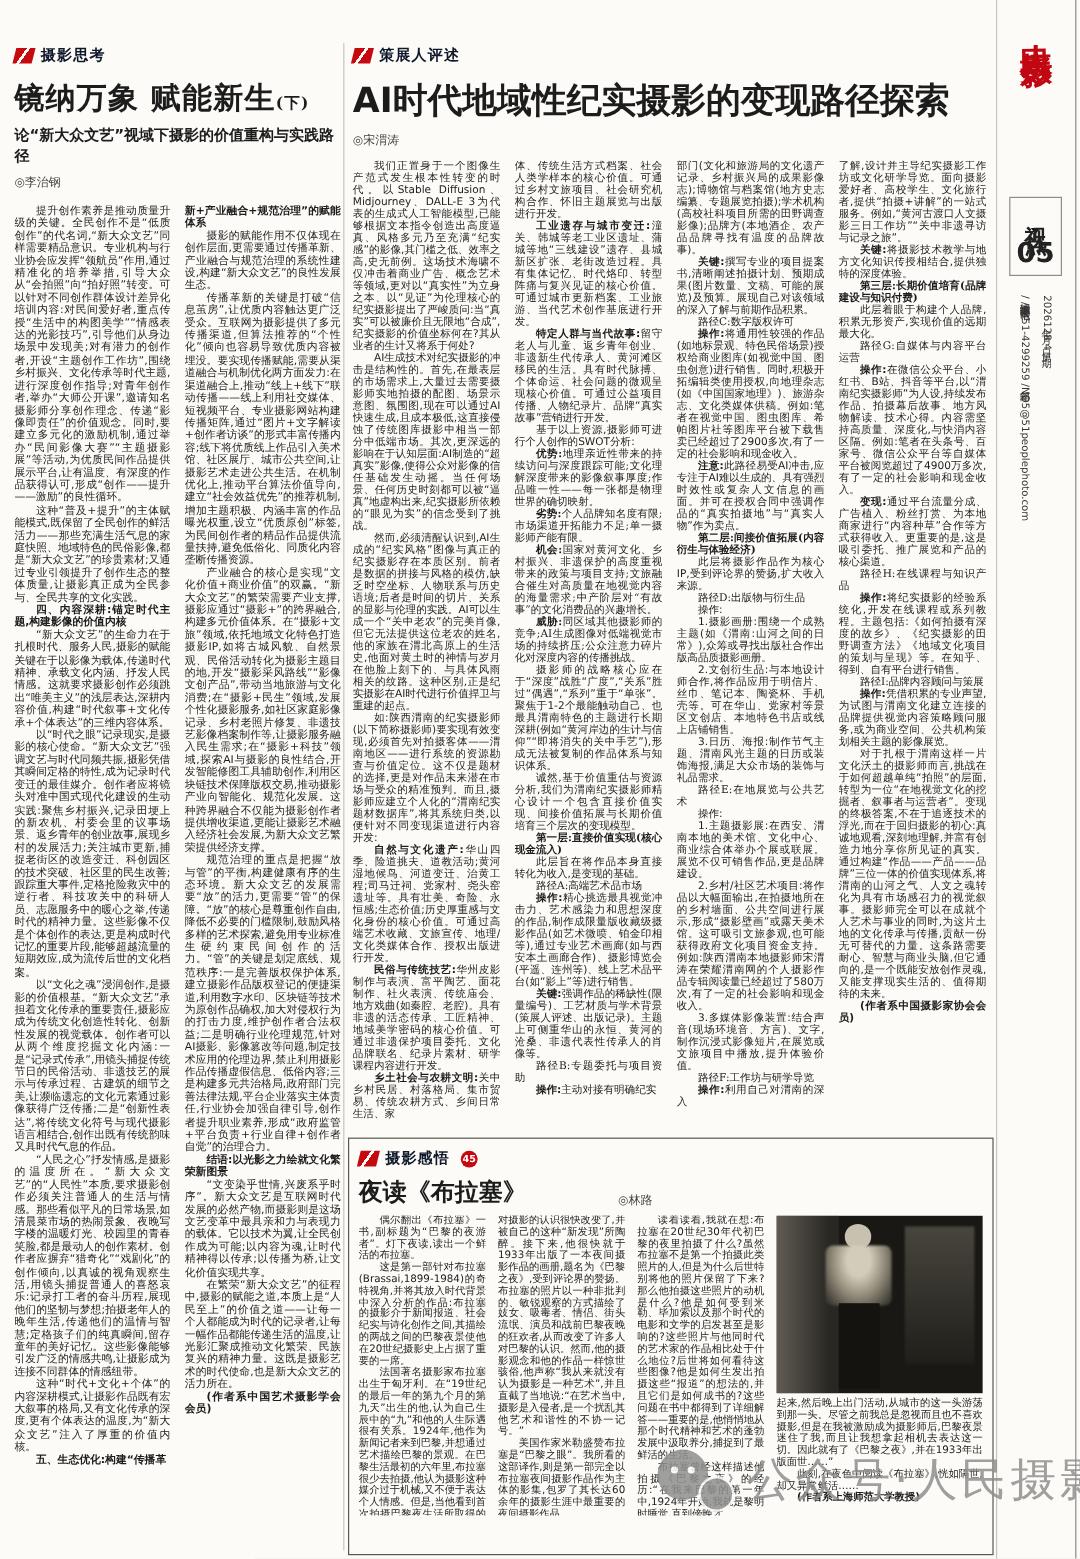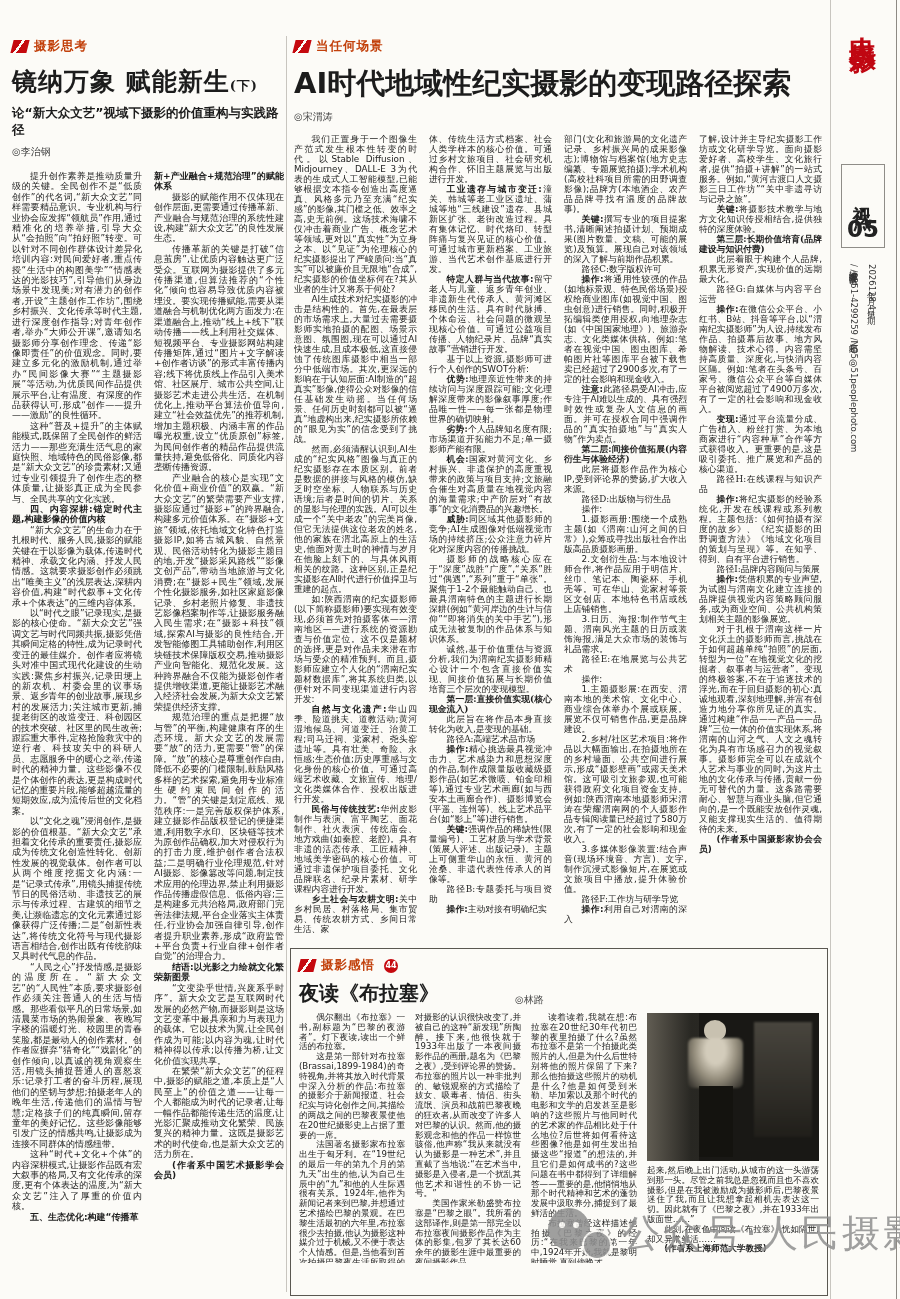--- a/index.html
+++ b/index.html
@@ -2,21 +2,21 @@
 <html><head>
 <meta charset="utf-8">
 <style>
   html,body{margin:0;padding:0;background:#e9e7e2;}
   #page{position:relative;width:900px;height:1299px;background:#fcfbf7;margin:0 auto;
         font-family:"DejaVu Sans",sans-serif;color:#1c1c1c;overflow:hidden;}
   .vline{position:absolute;width:1px;background:#c8c5bf;}
   
   .kicker{display:flex;align-items:center;gap:6px;}
   .slash-icon{width:16px;height:13px;background:linear-gradient(115deg,#c5090f 40%,#fcfbf7 40% 53%,#c5090f 53%);transform:skewX(-14deg);}
-  .kicker-label{font-size:12.5px;font-weight:700;color:#c2410c;letter-spacing:1px;text-align:right;}
+  .kicker-label{font-size:12.5px;font-weight:700;color:#0f172a;letter-spacing:1px;text-align:right;}
   .badge{display:inline-block;width:14px;height:14px;border-radius:50%;background:#c5090f;color:#fff;
          font-size:8px;line-height:14px;text-align:center;font-weight:700;margin-left:3px;}
   
   .h-serif{font-family:"DejaVu Serif",serif;}
   .author{font-size:10px;color:#444;}
   .cols{display:flex;}
   .col{overflow:hidden;text-align:justify;}
   .para{margin:0;text-indent:2em;}
   .subhead{font-weight:700;}
   .noindent{text-indent:0;}
@@ -48,21 +48,21 @@
   .photo{position:relative;width:172px;height:148px;background:#191815;overflow:hidden;margin-bottom:5px;}
   .photo .curtain{position:absolute;left:0;top:0;width:30%;height:100%;background:linear-gradient(90deg,#6e695e,#2b2a25 85%);opacity:.85;}
   .photo .head{position:absolute;left:33%;top:5%;width:13%;height:14%;border-radius:50%;background:#c8c1b0;filter:blur(.5px);}
   .photo .torso{position:absolute;left:24%;top:17%;width:32%;height:34%;border-radius:6px;background:radial-gradient(ellipse at 50% 25%,#d3ccbb 0 25%,#948d7c 55%,#403d36 90%);filter:blur(1px);}
   .photo .legs{position:absolute;left:30%;top:49%;width:20%;height:48%;background:#14130f;}
   .photo .gear{position:absolute;right:4%;top:6%;width:34%;height:78%;background:linear-gradient(180deg,#59554c,#23211c);opacity:.75;filter:blur(1px);}
   
   #sidebar{position:absolute;left:834px;top:16px;width:60px;}
   .logo{writing-mode:vertical-rl;font-family:"DejaVu Serif",serif;font-weight:900;font-size:27px;
         color:#c00712;line-height:1;letter-spacing:3px;margin-left:16px;height:132px;transform:rotate(-1deg);}
-  .section-box{margin:16px 0 0 7px;width:42px;border:1px solid #8f8d88;text-align:center;padding:25px 0 5px;background:#fcfbf7;}
+  .section-box{margin:16px 0 0 7px;width:42px;border:1px solid #8f8d88;text-align:center;padding:7px 0 5px;background:#fcfbf7;}
   .section-label{writing-mode:vertical-rl;font-size:19px;font-weight:700;letter-spacing:5px;margin:0 auto;color:#222;}
   .arrow-down{width:0;height:0;border-left:4px solid transparent;border-right:4px solid transparent;border-top:5px solid #111;margin:8px auto 3px;}
   .pageno{font-size:23px;font-weight:700;color:#222;}
   .pubinfo{writing-mode:vertical-rl;height:330px;margin:16px 0 0 10px;font-size:8.5px;color:#333;line-height:2.1;}
   .pubinfo p{margin:0;}
   
   #watermark{position:absolute;left:548px;top:1206px;display:flex;align-items:center;gap:8px;opacity:.85;z-index:9;}
   .wm-bubbles{position:relative;width:66px;height:54px;}
   .bubble-big{position:absolute;left:0;top:2px;width:42px;height:42px;border-radius:50%;background:#8f8f8f;}
   .bubble-big::after{content:"";position:absolute;left:11px;top:14px;width:6px;height:6px;border-radius:50%;
@@ -109,21 +109,21 @@
           <p class="para">“文变染乎世情,兴废系乎时序”。新大众文艺是互联网时代发展的必然产物,而摄影则是这场文艺变革中最具亲和力与表现力的载体。它以技术为翼,让全民创作成为可能;以内容为魂,让时代精神得以传承;以传播为桥,让文化价值实现共享。</p>
           <p class="para">在繁荣“新大众文艺”的征程中,摄影的赋能之道,本质上是“人民至上”的价值之道——让每一个人都能成为时代的记录者,让每一幅作品都能传递生活的温度,让光影汇聚成推动文化繁荣、民族复兴的精神力量。这既是摄影艺术的时代使命,也是新大众文艺的活力所在。</p>
           <p class="para credit">(作者系中国艺术摄影学会会员)</p>
         </div>
     </div>
   </div>
 
   <div id="main-article">
     <div class="kicker">
       <span class="slash-icon"></span>
-      <span class="kicker-label">当任何场景</span>
+      <span class="kicker-label">策展人评述</span>
     </div>
     <h1>AI时代地域性纪实摄影的变现路径探索</h1>
     <p class="author">◎宋渭涛</p>
     <div class="cols">
       <div class="col">
           <p class="para">我们正置身于一个图像生产范式发生根本性转变的时代。以Stable Diffusion、Midjourney、DALL-E 3为代表的生成式人工智能模型,已能够根据文本指令创造出高度逼真、风格多元乃至充满“纪实感”的影像,其门槛之低、效率之高,史无前例。这场技术海啸不仅冲击着商业广告、概念艺术等领域,更对以“真实性”为立身之本、以“见证”为伦理核心的纪实摄影提出了严峻质问:当“真实”可以被廉价且无限地“合成”,纪实摄影的价值坐标何在?其从业者的生计又将系于何处?</p>
           <p class="para">AI生成技术对纪实摄影的冲击是结构性的。首先,在最表层的市场需求上,大量过去需要摄影师实地拍摄的配图、场景示意图、氛围图,现在可以通过AI快速生成,且成本极低,这直接侵蚀了传统图库摄影中相当一部分中低端市场。其次,更深远的影响在于认知层面:AI制造的“超真实”影像,使得公众对影像的信任基础发生动摇。当任何场景、任何历史时刻都可以被“逼真”地虚构出来,纪实摄影所依赖的“眼见为实”的信念受到了挑战。</p>
           <p class="para">然而,必须清醒认识到,AI生成的“纪实风格”图像与真正的纪实摄影存在本质区别。前者是数据的拼接与风格的模仿,缺乏时空坐标、人物联系与历史语境;后者是时间的切片、关系的显影与伦理的实践。AI可以生成一个“关中老农”的完美肖像,但它无法提供这位老农的姓名,他的家族在渭北高原上的生活史,他面对黄土时的神情与岁月在他脸上刻下的、与具体风雨相关的纹路。这种区别,正是纪实摄影在AI时代进行价值捍卫与重建的起点。</p>
           <p class="para">如:陕西渭南的纪实摄影师(以下简称摄影师)要实现有效变现,必须首先对拍摄客体——渭南地区——进行系统的资源勘查与价值定位。这不仅是题材的选择,更是对作品未来潜在市场与受众的精准预判。而且,摄影师应建立个人化的“渭南纪实题材数据库”,将其系统归类,以便针对不同变现渠道进行内容开发:</p>
           <p class="para"><b class="lead">自然与文化遗产:</b>华山四季、险道挑夫、道教活动;黄河湿地候鸟、河道变迁、治黄工程;司马迁祠、党家村、尧头窑遗址等。具有壮美、奇险、永恒感;生态价值;历史厚重感与文化身份的核心价值。可通过高端艺术收藏、文旅宣传、地理/文化类媒体合作、授权出版进行开发。</p>
@@ -185,21 +185,21 @@
           <p class="para">对于扎根于渭南这样一片文化沃土的摄影师而言,挑战在于如何超越单纯“拍照”的层面,转型为一位“在地视觉文化的挖掘者、叙事者与运营者”。变现的终极答案,不在于追逐技术的浮光,而在于回归摄影的初心:真诚地观看,深刻地理解,并富有创造力地分享你所见证的真实。通过构建“作品——产品——品牌”三位一体的价值实现体系,将渭南的山河之气、人文之魂转化为具有市场感召力的视觉叙事。摄影师完全可以在成就个人艺术与事业的同时,为这片土地的文化传承与传播,贡献一份无可替代的力量。这条路需要耐心、智慧与商业头脑,但它通向的,是一个既能安放创作灵魂,又能支撑现实生活的、值得期待的未来。</p>
           <p class="para credit">(作者系中国摄影家协会会员)</p>
         </div>
     </div>
   </div>
 
   <div id="essay">
     <div class="kicker">
       <span class="slash-icon"></span>
       <span class="kicker-label">摄影感悟</span>
-      <span class="badge">44</span>
+      <span class="badge">45</span>
     </div>
     <div class="title-row">
       <h2 class="h-serif">夜读《布拉塞》</h2>
       <span class="author">◎林路</span>
     </div>
     <div class="cols">
       <div class="col e-col">
           <p class="para">偶尔翻出《布拉塞》一书,副标题为“巴黎的夜游者”。灯下夜读,读出一个鲜活的布拉塞。</p>
           <p class="para">这是第一部针对布拉塞(Brassai,1899-1984)的奇特视角,并将其放入时代背景中深入分析的作品:布拉塞的摄影介于新闻报道、社会纪实与诗化创作之间,其描绘的两战之间的巴黎夜景使他在20世纪摄影史上占据了重要的一席。</p>
           <p class="para">法国著名摄影家布拉塞出生于匈牙利。在“19世纪的最后一年的第九个月的第九天”出生的他,认为自己生辰中的“九”和他的人生际遇很有关系。1924年,他作为新闻记者来到巴黎,并想通过艺术描绘巴黎的景观。在巴黎生活最初的六年里,布拉塞很少去拍摄,他认为摄影这种媒介过于机械,又不便于表达个人情感。但是,当他看到首次拍摄巴黎夜生活所取得的成果时,</p>

